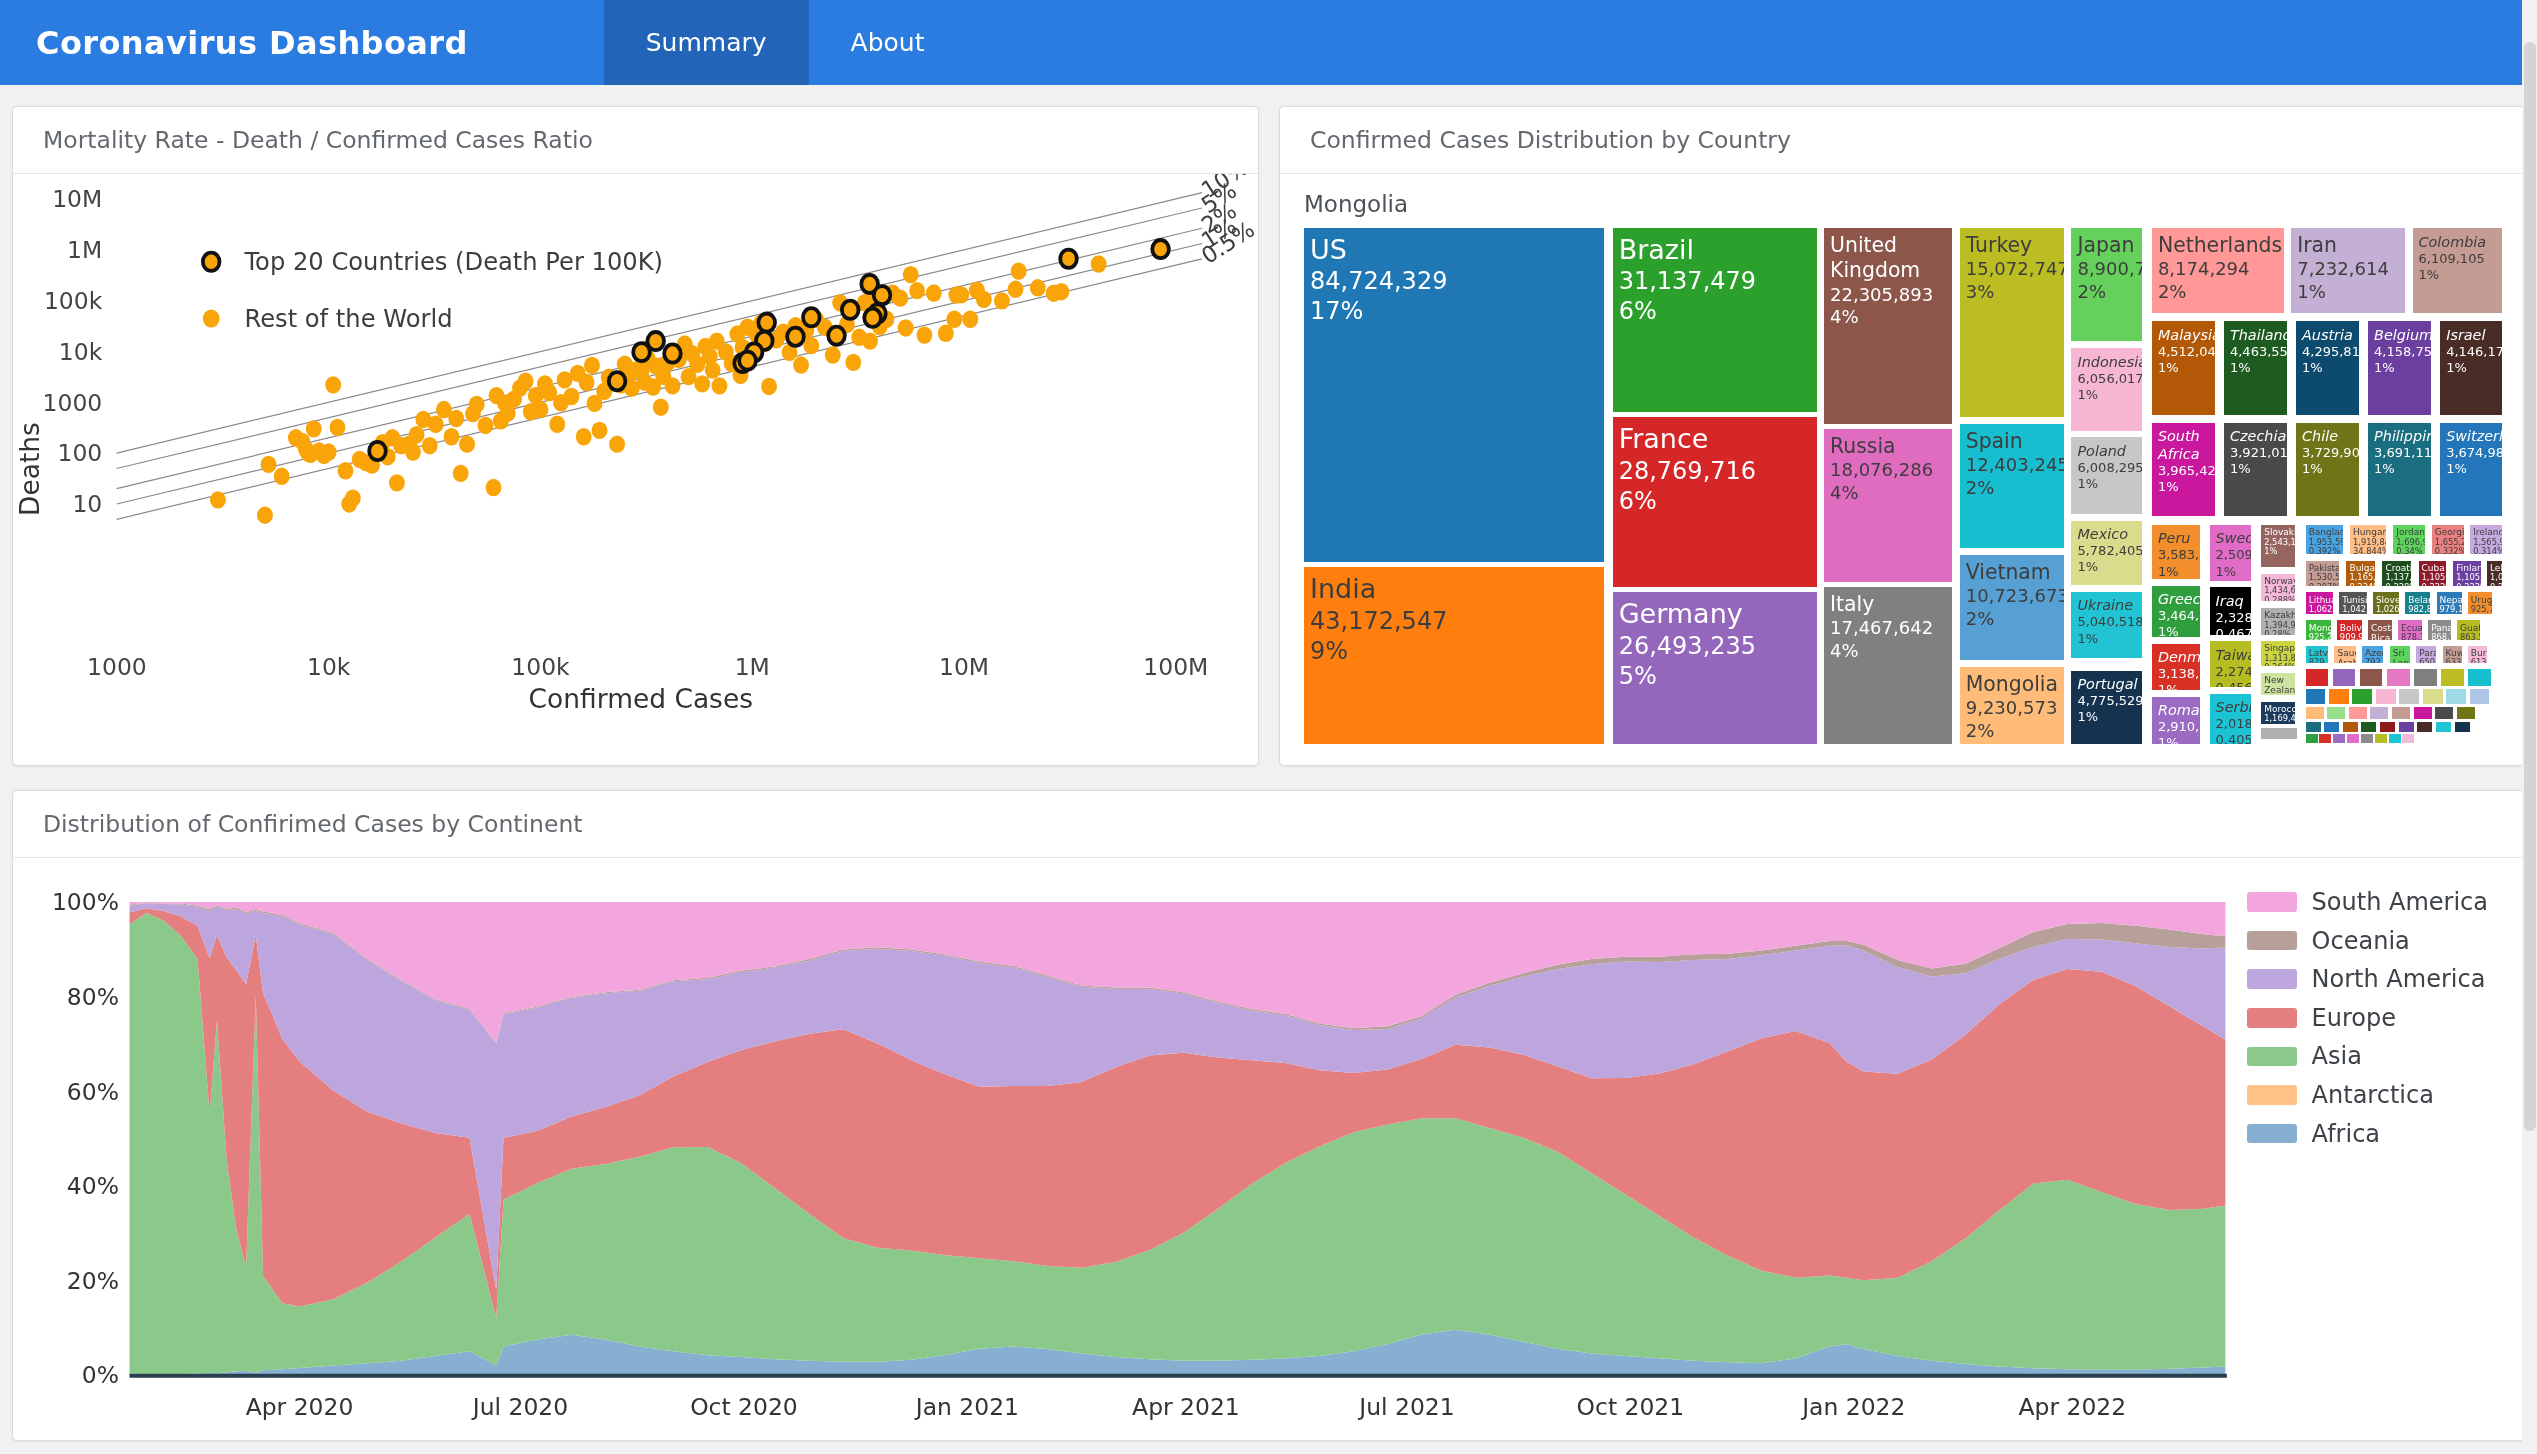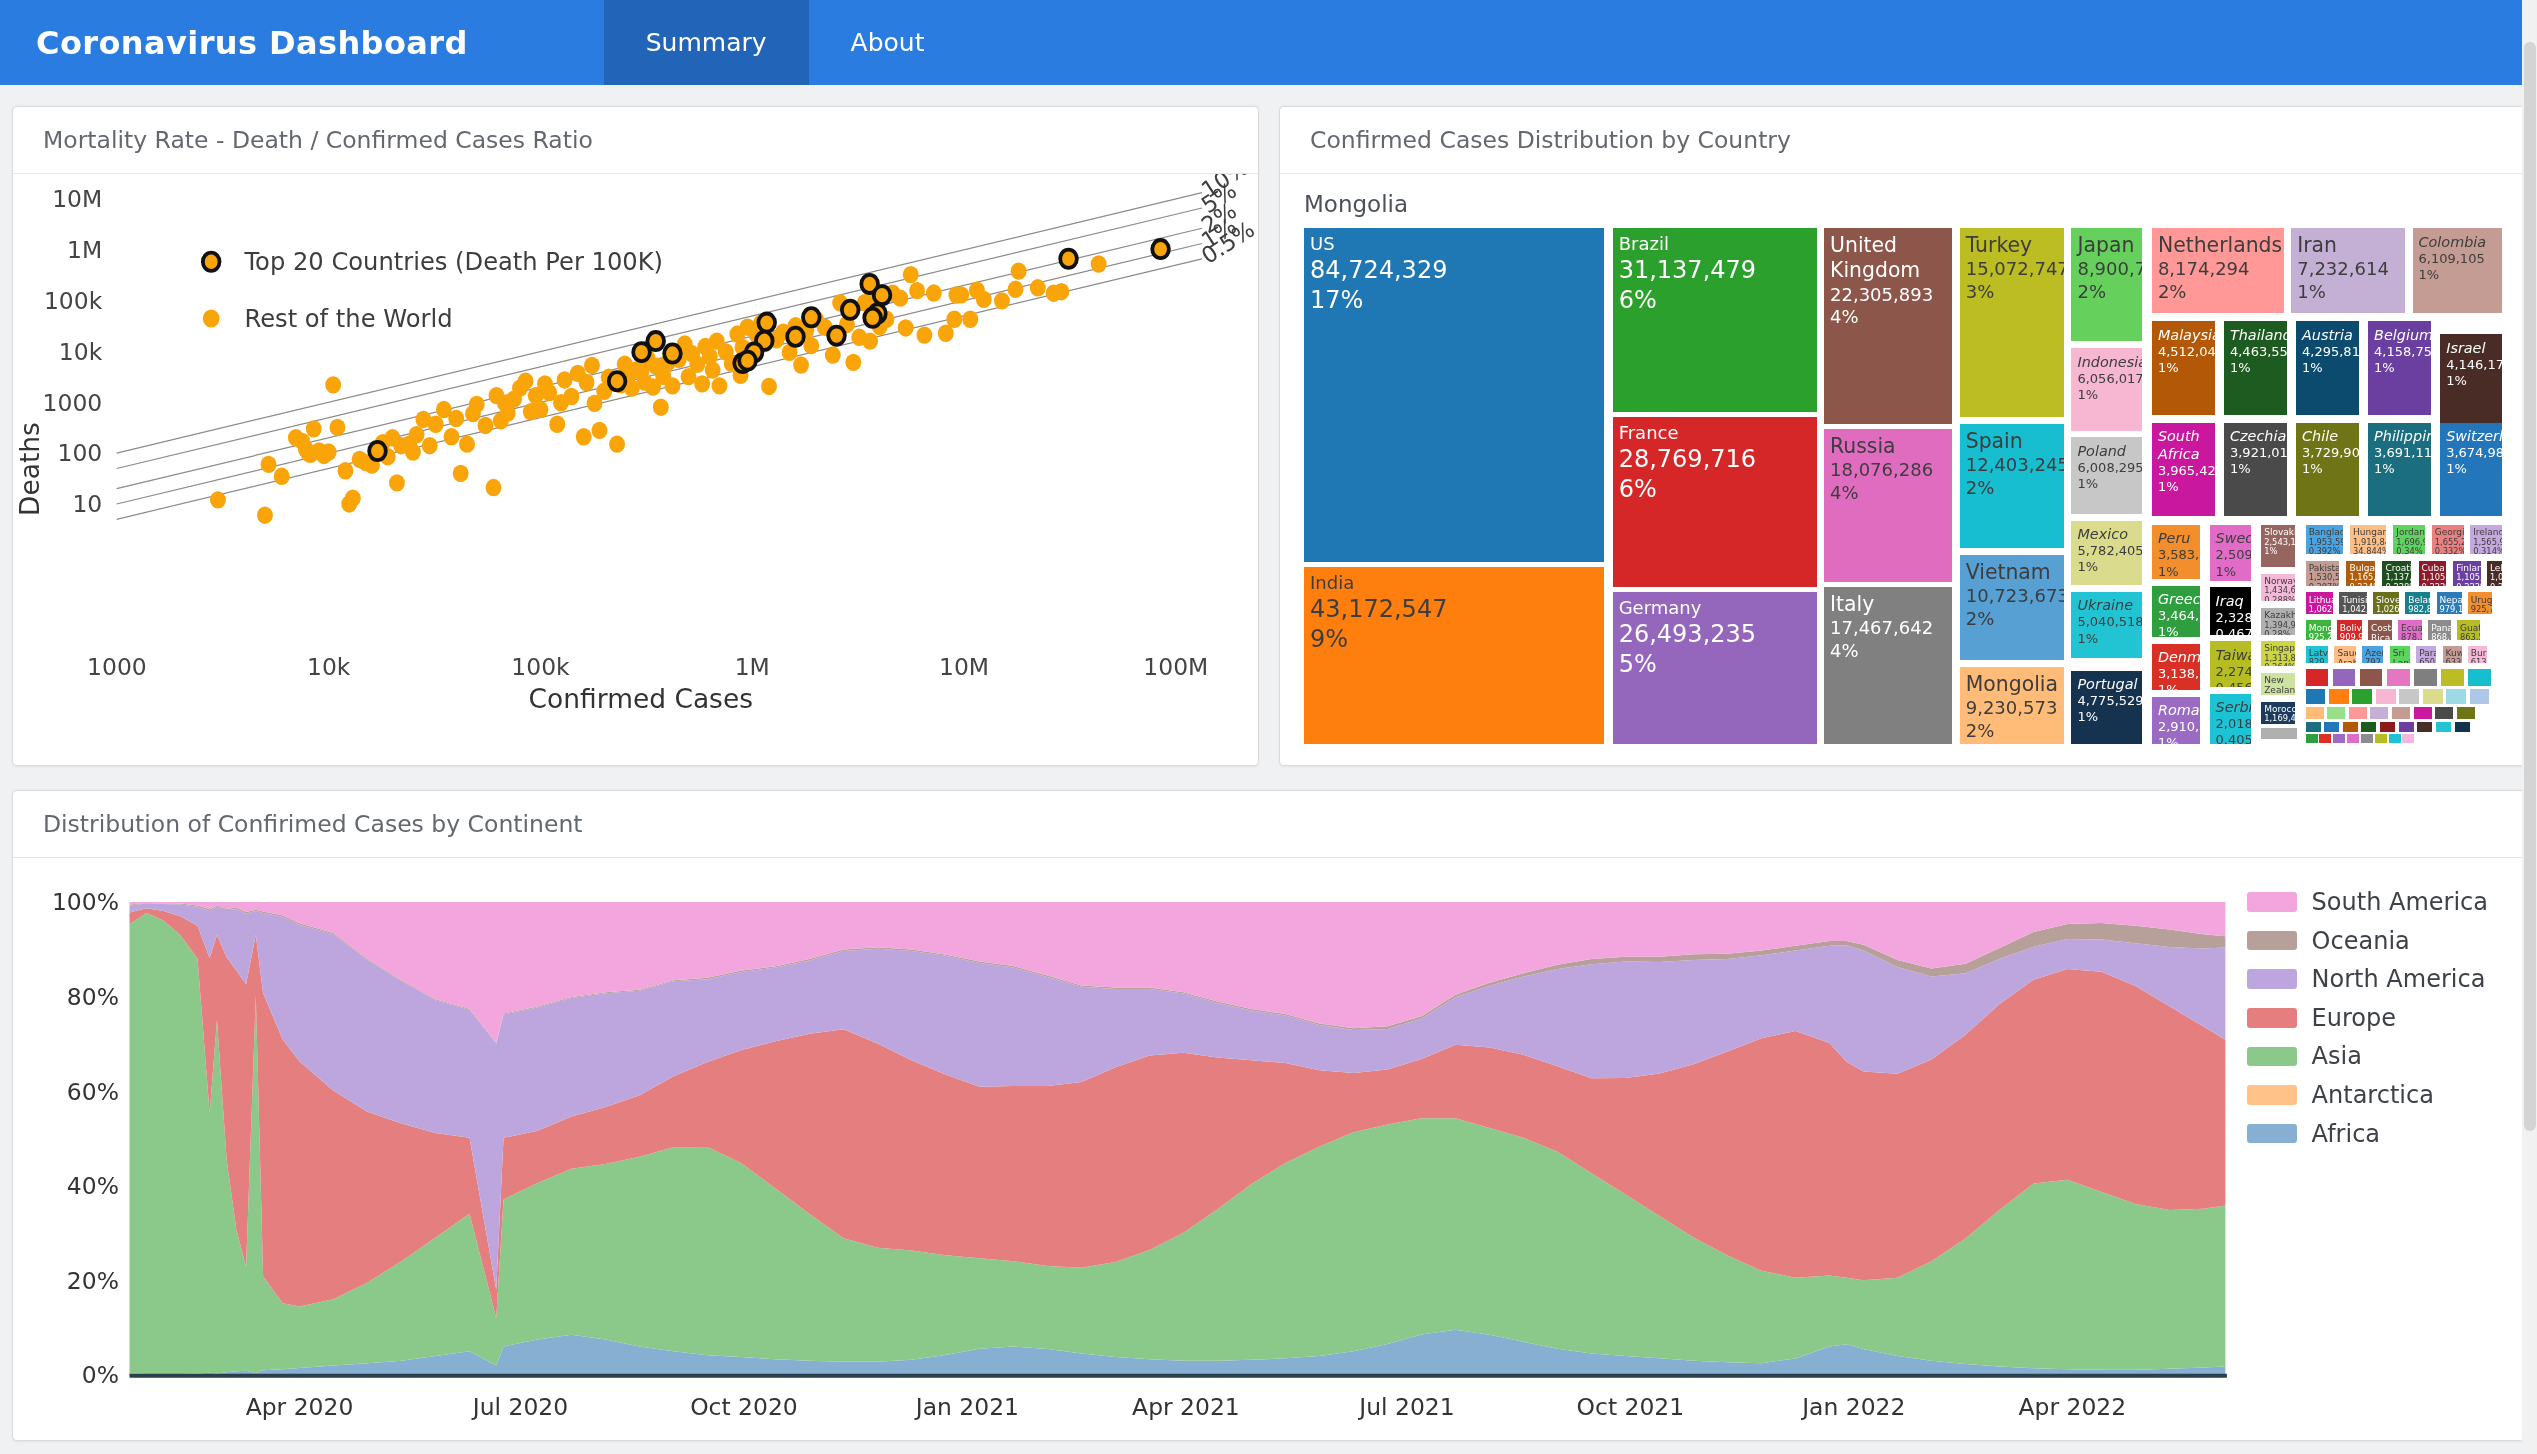--- a/index.html
+++ b/index.html
@@ -22,21 +22,21 @@
   #panel-treemap { left:1279px; top:106px; width:1247px; height:660px; }
   #panel-area    { left:12px;  top:790px; width:2513px; height:651px; }
   .panel-body { position:relative; width:100%; }
   
   .tm-root-label { position:absolute; left:24px; top:16.6px; color:#4c5157; font-size:23px; }
   #treemap { position:absolute; left:24px; top:54px; width:1201px; height:519px; }
   .tm-cell { position:absolute; overflow:hidden; line-height:1.25; padding:4.5px 6px; }
   .tm-cell .nm { font-weight:400; }
   .tm-light { color:#ffffff; }
   .tm-dark  { color:#3d3d3d; }
-  .sz-lg .nm{font-size:18px;} .sz-lg .vl,.sz-lg .pc{font-size:24px;}
+  .sz-lg .nm{font-size:27px;} .sz-lg .vl,.sz-lg .pc{font-size:24px;}
   .sz-md .nm{font-size:20.4px;} .sz-md .vl,.sz-md .pc{font-size:18px;}
   .sz-sm .nm{font-size:14.4px;font-style:italic;} .sz-sm .vl,.sz-sm .pc{font-size:13px;}
   .sz-xs .nm{font-size:9px;} .sz-xs .vl,.sz-xs .pc{font-size:8.3px;}
   .sz-xs{ padding:2.3px 3px; line-height:1.15; }
   
   #area-legend { position:absolute; right:36px; top:30px; }
   .lg-item { display:flex; align-items:center; margin-bottom:10.6px; }
   .lg-swatch { width:50px; height:19.7px; border-radius:3px; margin-right:15px; }
   .lg-label { font-size:24px; color:#3d4248; }
   
@@ -381,21 +381,21 @@
         <div class="tm-cell sz-sm tm-light" style="left: 82.6%; top: 18%; width: 5.28%; height: 17.95%; background: #0c4a6e;">
           <div class="nm">Austria</div>
           <div class="vl">4,295,818</div>
           <div class="pc">1%</div>
         </div>
         <div class="tm-cell sz-sm tm-light" style="left: 88.6%; top: 18%; width: 5.28%; height: 17.95%; background: rgb(106, 63, 160);">
           <div class="nm">Belgium</div>
           <div class="vl">4,158,754</div>
           <div class="pc">1%</div>
         </div>
-        <div class="tm-cell sz-sm tm-light" style="left: 94.6%; top: 18%; width: 5.18%; height: 17.95%; background: rgb(74, 44, 39); margin-top: 13px;">
+        <div class="tm-cell sz-sm tm-light" style="left: 94.6%; top: 18%; width: 5.18%; height: 17.95%; background: rgb(74, 44, 39);">
           <div class="nm">Israel</div>
           <div class="vl">4,146,176</div>
           <div class="pc">1%</div>
         </div>
         <div class="tm-cell sz-sm tm-light" style="left: 70.6%; top: 37.5%; width: 5.28%; height: 18.05%; background: rgb(201, 24, 158);">
           <div class="nm">South Africa</div>
           <div class="vl">3,965,422</div>
           <div class="pc">1%</div>
         </div>
         <div class="tm-cell sz-sm tm-light" style="left: 76.6%; top: 37.5%; width: 5.28%; height: 18.05%; background: rgb(74, 74, 74);">

